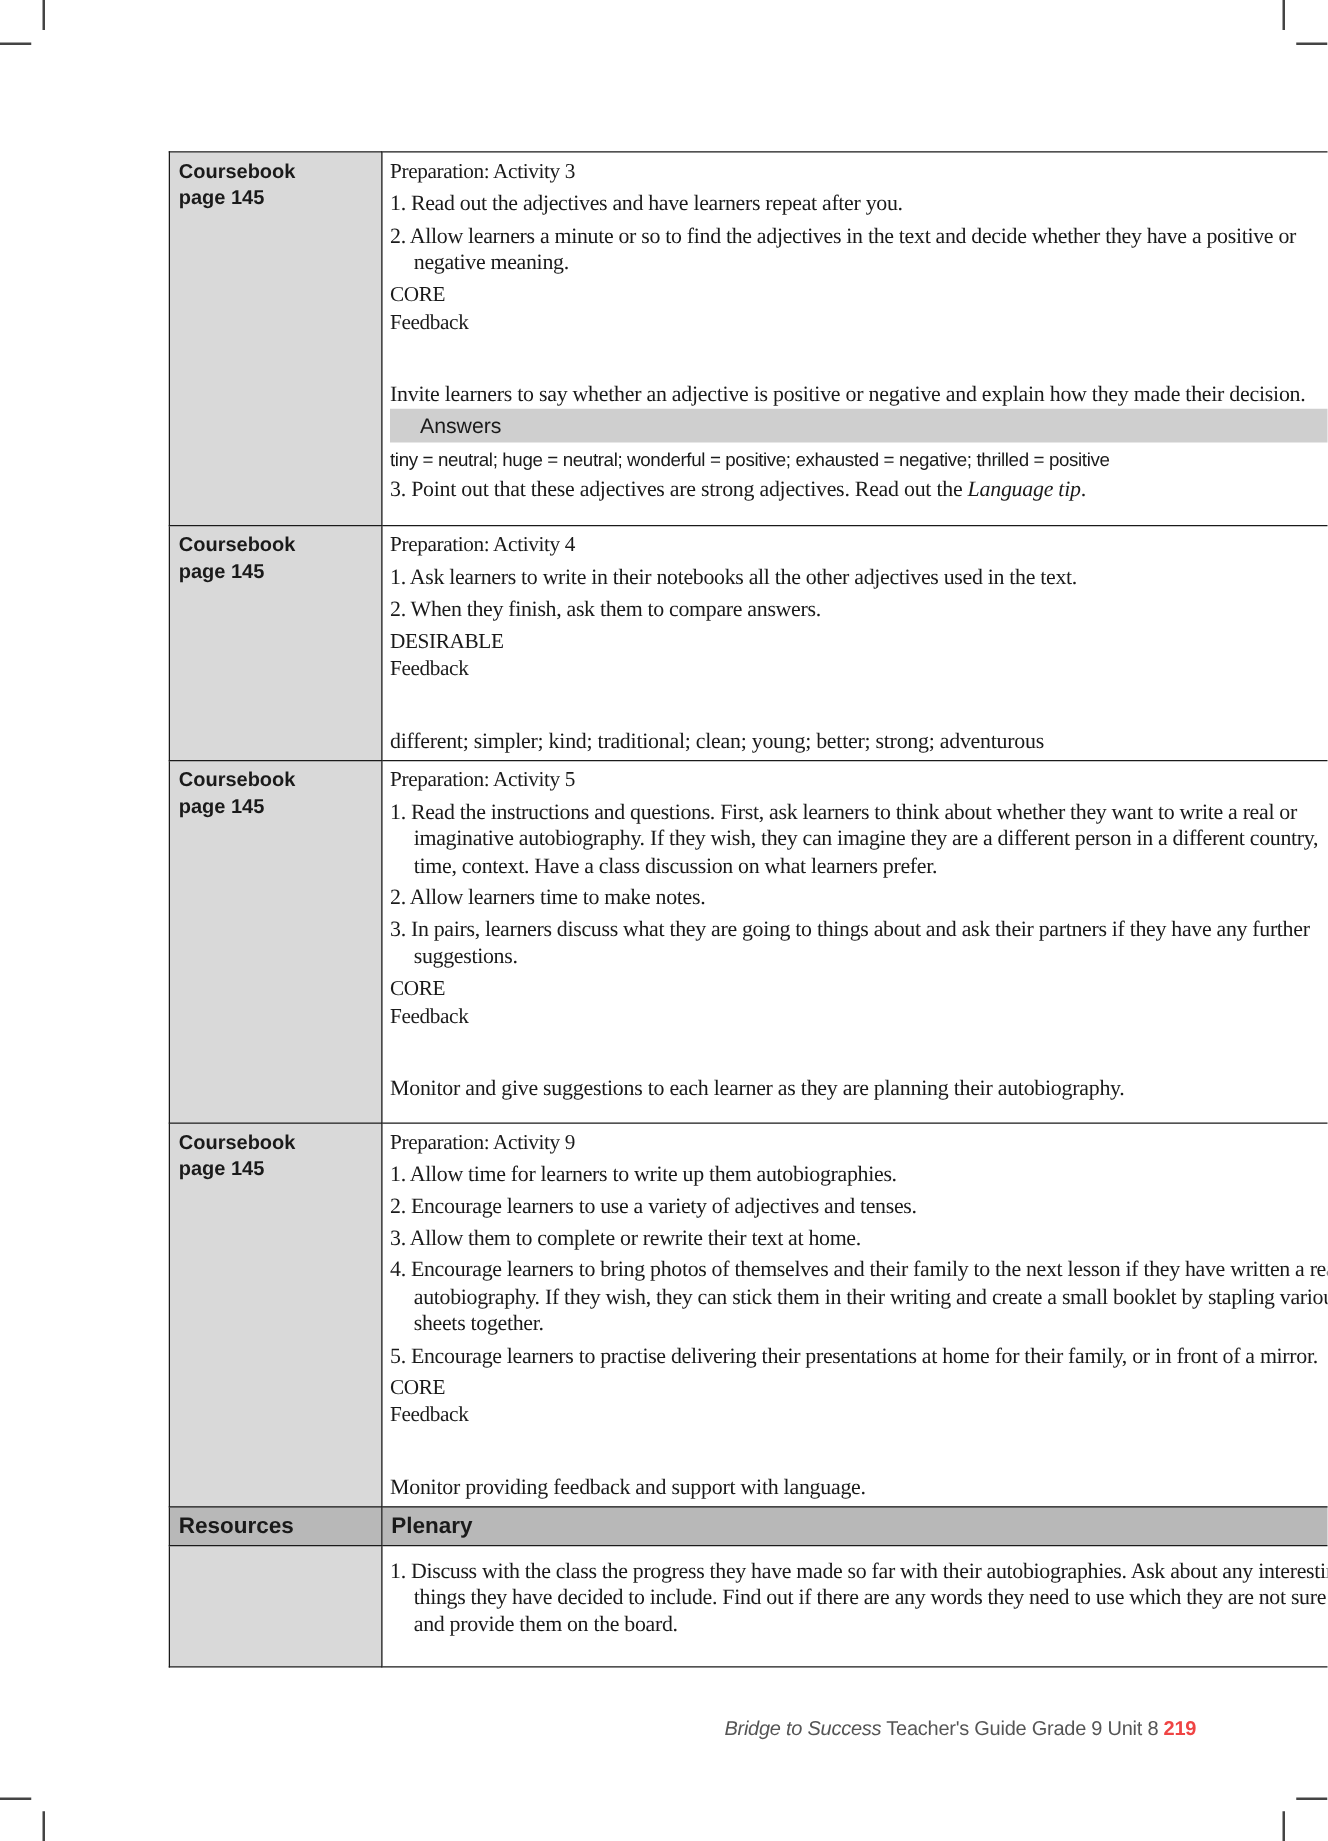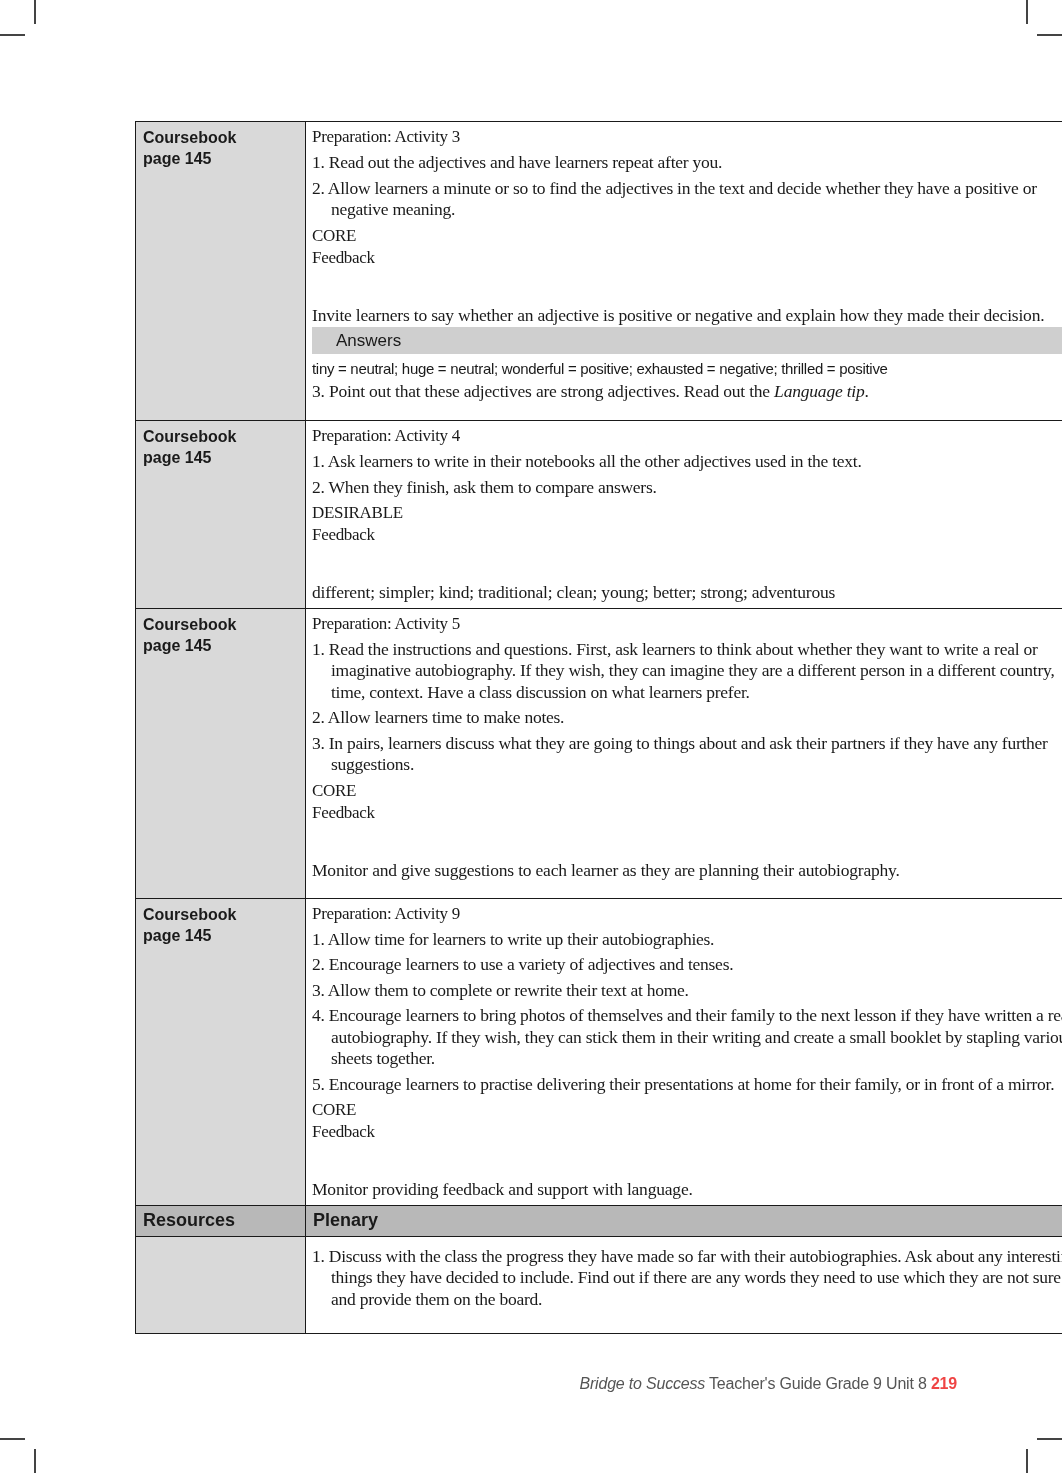--- a/index.html
+++ b/index.html
@@ -122,21 +122,21 @@
   </tr>
 
   <tr style="height:299px;">
     <td class="res">
       <div>Coursebook</div>
       <div>page 145</div>
     </td>
     <td class="main">
       <div class="h-bold">Preparation: Activity 9</div>
       <ol class="steps">
-        <li><span>1.</span> <span>Allow time for learners to write up their autobiographies.</span></li>
+        <li><span>1.</span> <span>Allow time for learners to write up them autobiographies.</span></li>
         <li><span>2.</span> <span>Encourage learners to use a variety of adjectives and tenses.</span></li>
         <li><span>3.</span> <span>Allow them to complete or rewrite their text at home.</span></li>
         <li><span>4.</span> <span>Encourage learners to bring photos of themselves and their family to the next lesson if they have written a real autobiography. If they wish, they can stick them in their writing and create a small booklet by stapling various sheets together.</span></li>
         <li><span>5.</span> <span>Encourage learners to practise delivering their presentations at home for their family, or in front of a mirror.</span></li>
       </ol>
       <div class="h-bold">CORE</div>
       <div class="h-bold">Feedback</div>
       <div class="para">Monitor providing feedback and support with language.</div>
     </td>
   </tr>

